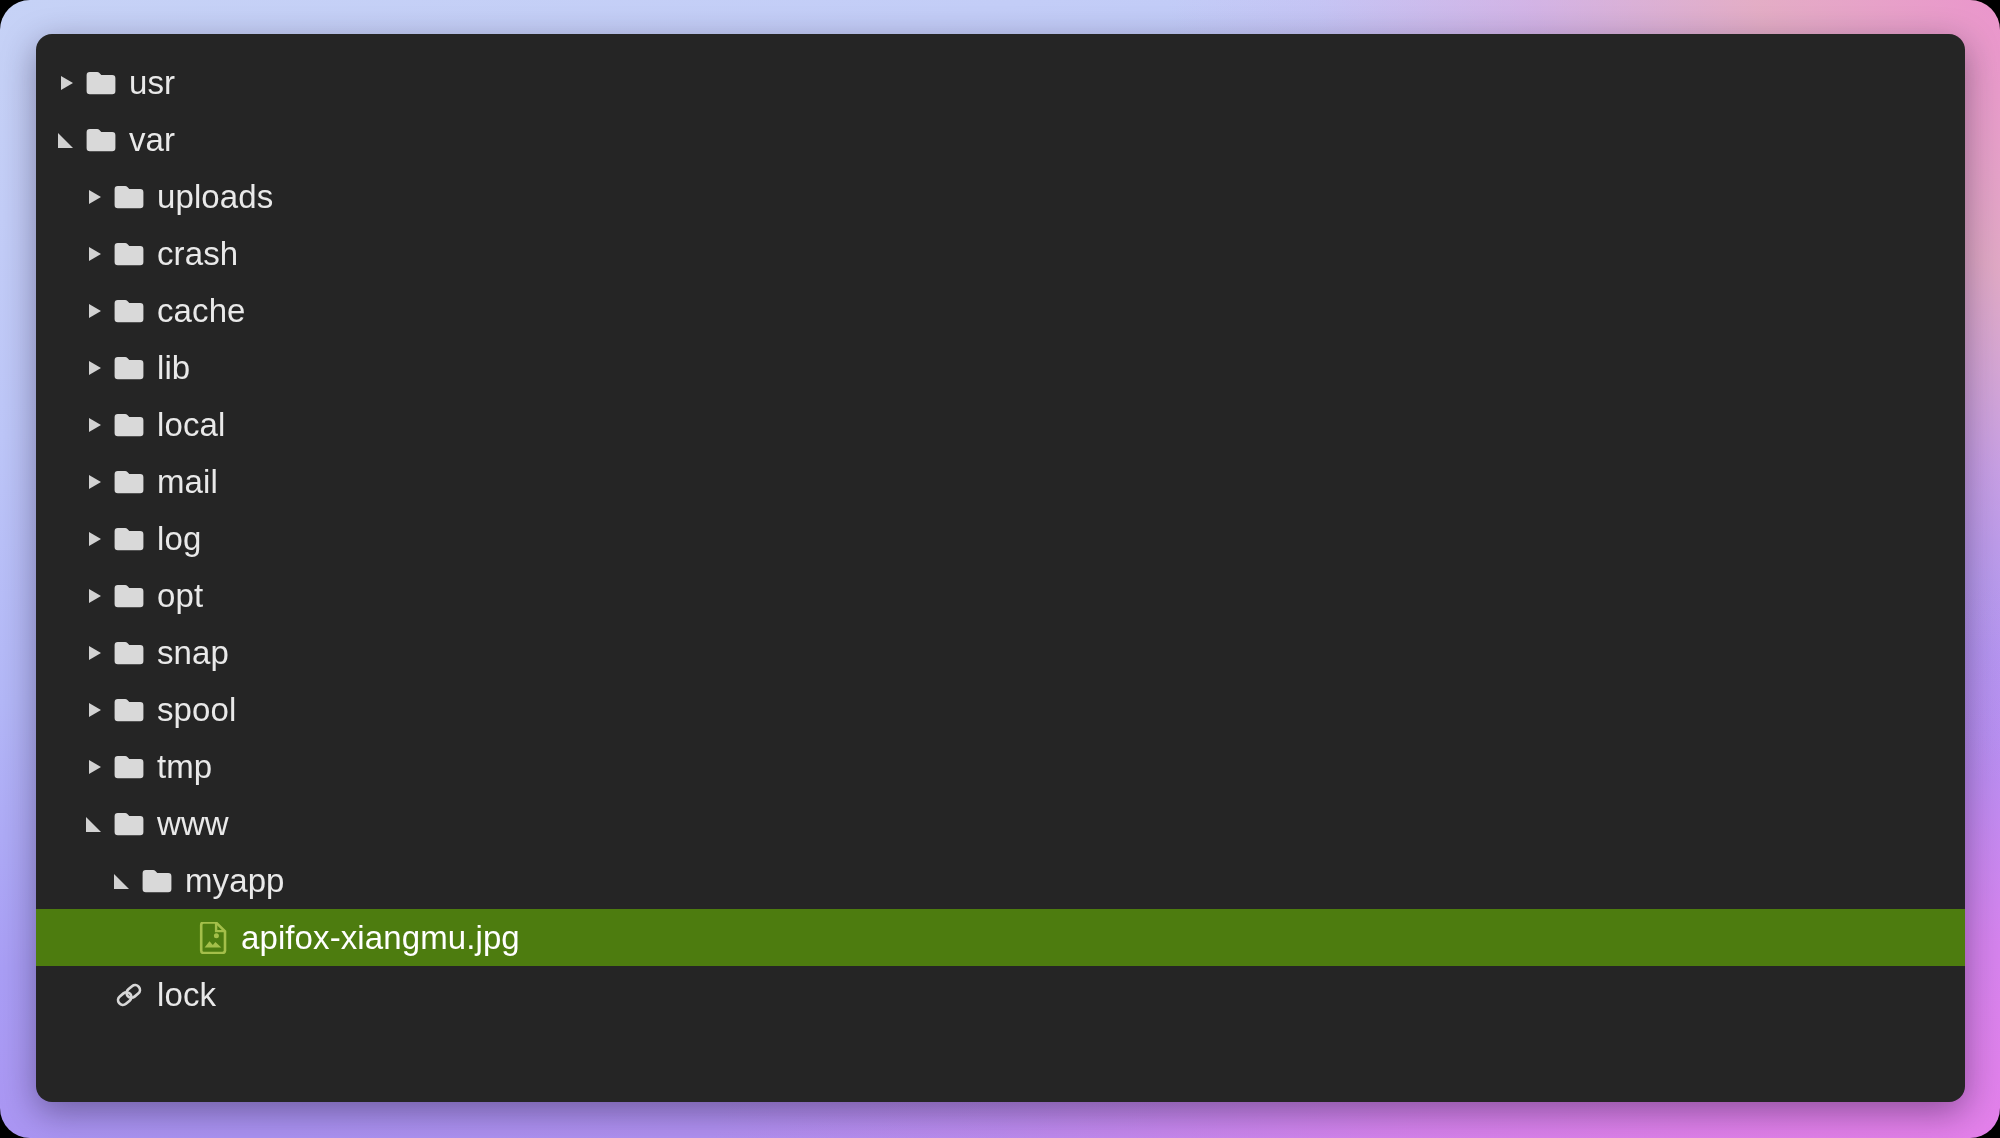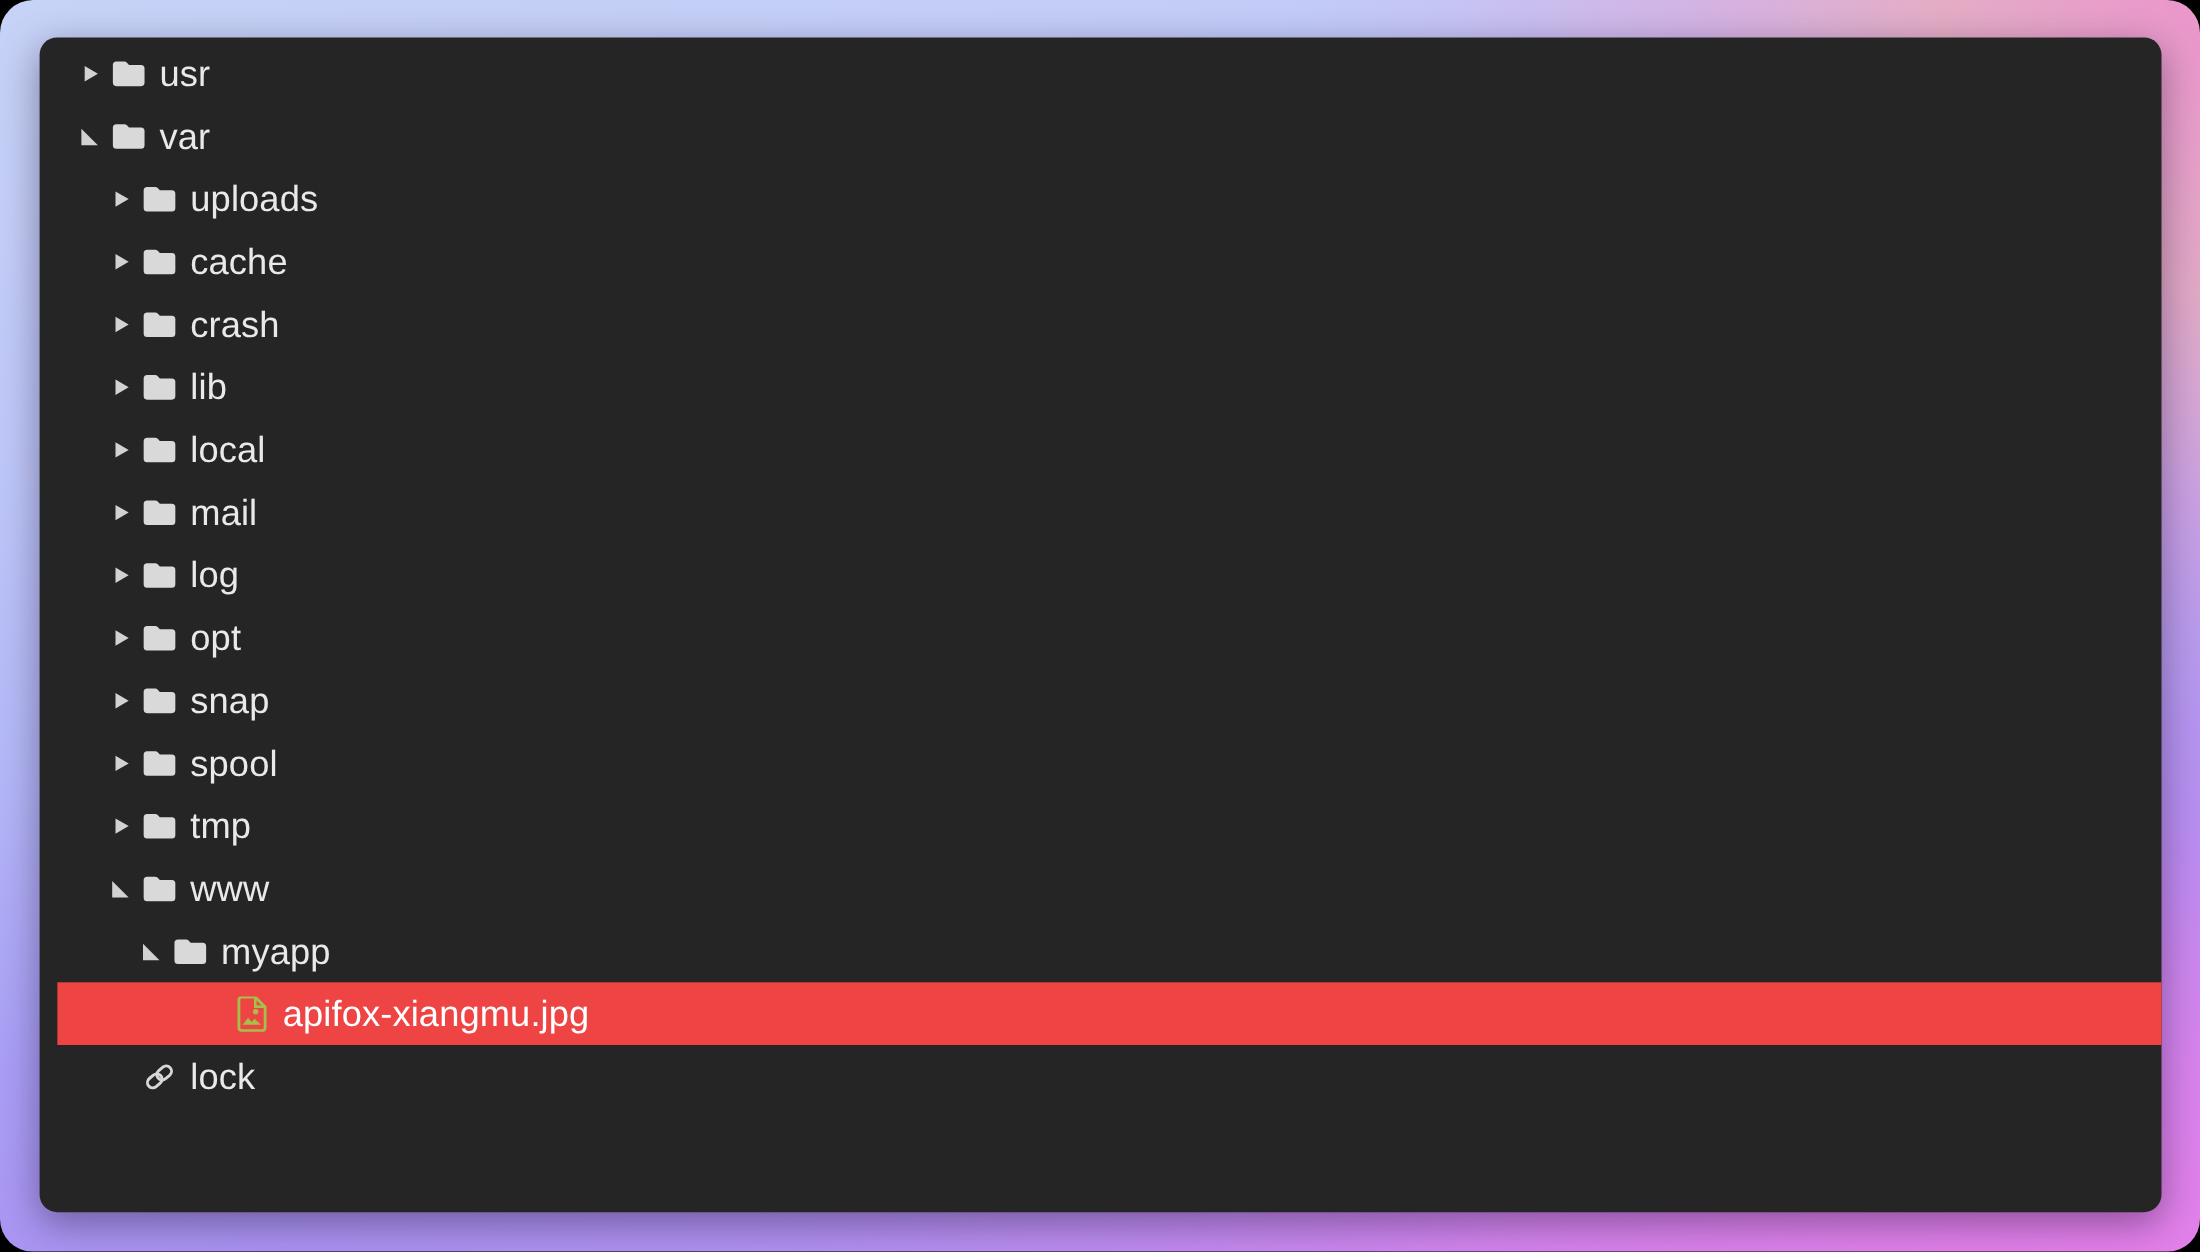--- a/index.html
+++ b/index.html
@@ -59,40 +59,39 @@
     background: #252525;
     border-radius: 16px;
     overflow: hidden;
     box-shadow: 0 10px 34px rgba(22,10,40,0.40);
   }
 
   #tree-scroll {
     position: relative;
     width: 100%;
     height: 100%;
-    padding-top: 4px;
+    padding-top: 20px;
     overflow: hidden;
-    margin-left: 16px;
   }
 
   
   .tree-row {
     position: relative;
     display: flex;
     align-items: center;
     height: 57px;
     width: 100%;
     color: #e8e8e8;
     font-size: 33px;
     line-height: 1;
     white-space: nowrap;
     cursor: default;
   }
 
-  .tree-row.selected { background: #ef4444; }
+  .tree-row.selected { background: #4d7c0f; }
 
   
   .indent { flex: 0 0 auto; height: 1px; }
 
   
   .twisty {
     flex: 0 0 auto;
     width: 30px;
     height: 30px;
     position: relative;
@@ -175,31 +174,31 @@
           <span class="row-label">uploads</span>
         </div>
         <div class="tree-row">
           <span class="indent" style="width: 44px;"></span>
           <span class="twisty collapsed"></span>
           <span class="icon">
             <svg width="32" height="26" viewBox="0 0 32 26">
               <path d="M1.6 5.2a3.2 3.2 0 0 1 3.2-3.2h7.3c.9 0 1.7.35 2.3.95L16.3 5h10.9a3.2 3.2 0 0 1 3.2 3.2v12.9a3.2 3.2 0 0 1-3.2 3.2H4.8a3.2 3.2 0 0 1-3.2-3.2V5.2z" fill="#d9d9d9"></path>
             </svg>
           </span>
+          <span class="row-label">crash</span>
+        </div>
+        <div class="tree-row">
+          <span class="indent" style="width: 44px;"></span>
+          <span class="twisty collapsed"></span>
+          <span class="icon">
+            <svg width="32" height="26" viewBox="0 0 32 26">
+              <path d="M1.6 5.2a3.2 3.2 0 0 1 3.2-3.2h7.3c.9 0 1.7.35 2.3.95L16.3 5h10.9a3.2 3.2 0 0 1 3.2 3.2v12.9a3.2 3.2 0 0 1-3.2 3.2H4.8a3.2 3.2 0 0 1-3.2-3.2V5.2z" fill="#d9d9d9"></path>
+            </svg>
+          </span>
           <span class="row-label">cache</span>
-        </div>
-        <div class="tree-row">
-          <span class="indent" style="width: 44px;"></span>
-          <span class="twisty collapsed"></span>
-          <span class="icon">
-            <svg width="32" height="26" viewBox="0 0 32 26">
-              <path d="M1.6 5.2a3.2 3.2 0 0 1 3.2-3.2h7.3c.9 0 1.7.35 2.3.95L16.3 5h10.9a3.2 3.2 0 0 1 3.2 3.2v12.9a3.2 3.2 0 0 1-3.2 3.2H4.8a3.2 3.2 0 0 1-3.2-3.2V5.2z" fill="#d9d9d9"></path>
-            </svg>
-          </span>
-          <span class="row-label">crash</span>
         </div>
         <div class="tree-row">
           <span class="indent" style="width: 44px;"></span>
           <span class="twisty collapsed"></span>
           <span class="icon">
             <svg width="32" height="26" viewBox="0 0 32 26">
               <path d="M1.6 5.2a3.2 3.2 0 0 1 3.2-3.2h7.3c.9 0 1.7.35 2.3.95L16.3 5h10.9a3.2 3.2 0 0 1 3.2 3.2v12.9a3.2 3.2 0 0 1-3.2 3.2H4.8a3.2 3.2 0 0 1-3.2-3.2V5.2z" fill="#d9d9d9"></path>
             </svg>
           </span>
           <span class="row-label">lib</span>

